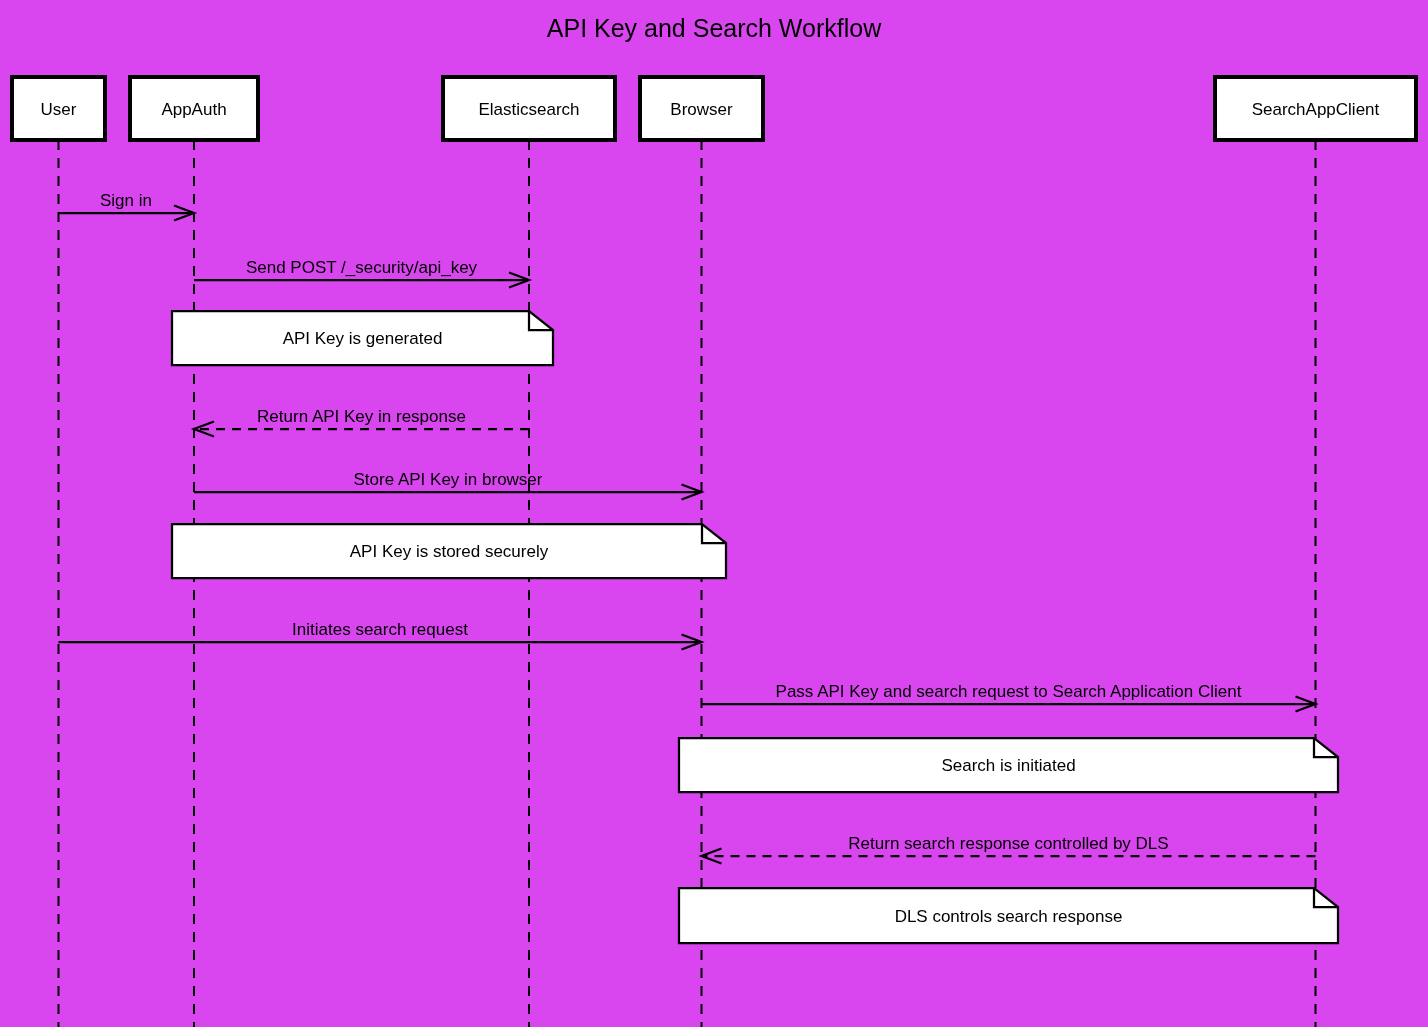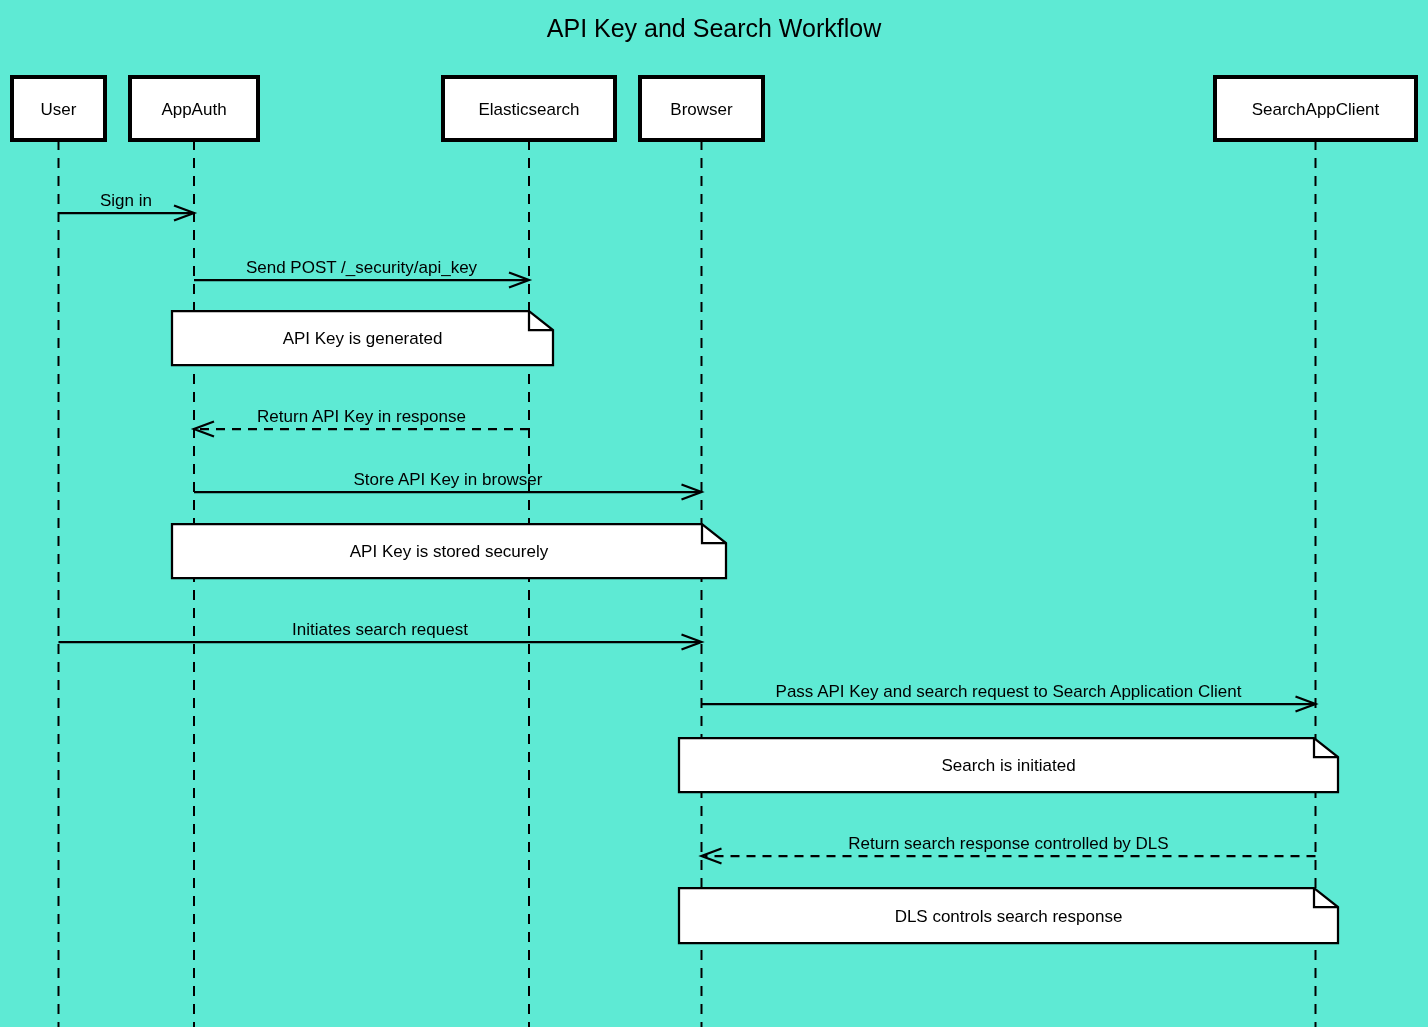--- a/index.html
+++ b/index.html
@@ -4,21 +4,21 @@
 <style>
   html, body {
     margin: 0;
     padding: 0;
     background: #ffffff;
   }
   .stage {
     position: relative;
     width: 1428px;
     height: 1027px;
-    background: #5eead4;
+    background: #d946ef;
     font-family: "Liberation Sans", sans-serif;
   }
   svg { display: block; }
   .title-text {
     font-family: "Liberation Sans", sans-serif;
     font-size: 25px;
     fill: #000000;
   }
   .actor-box {
     fill: #ffffff;

